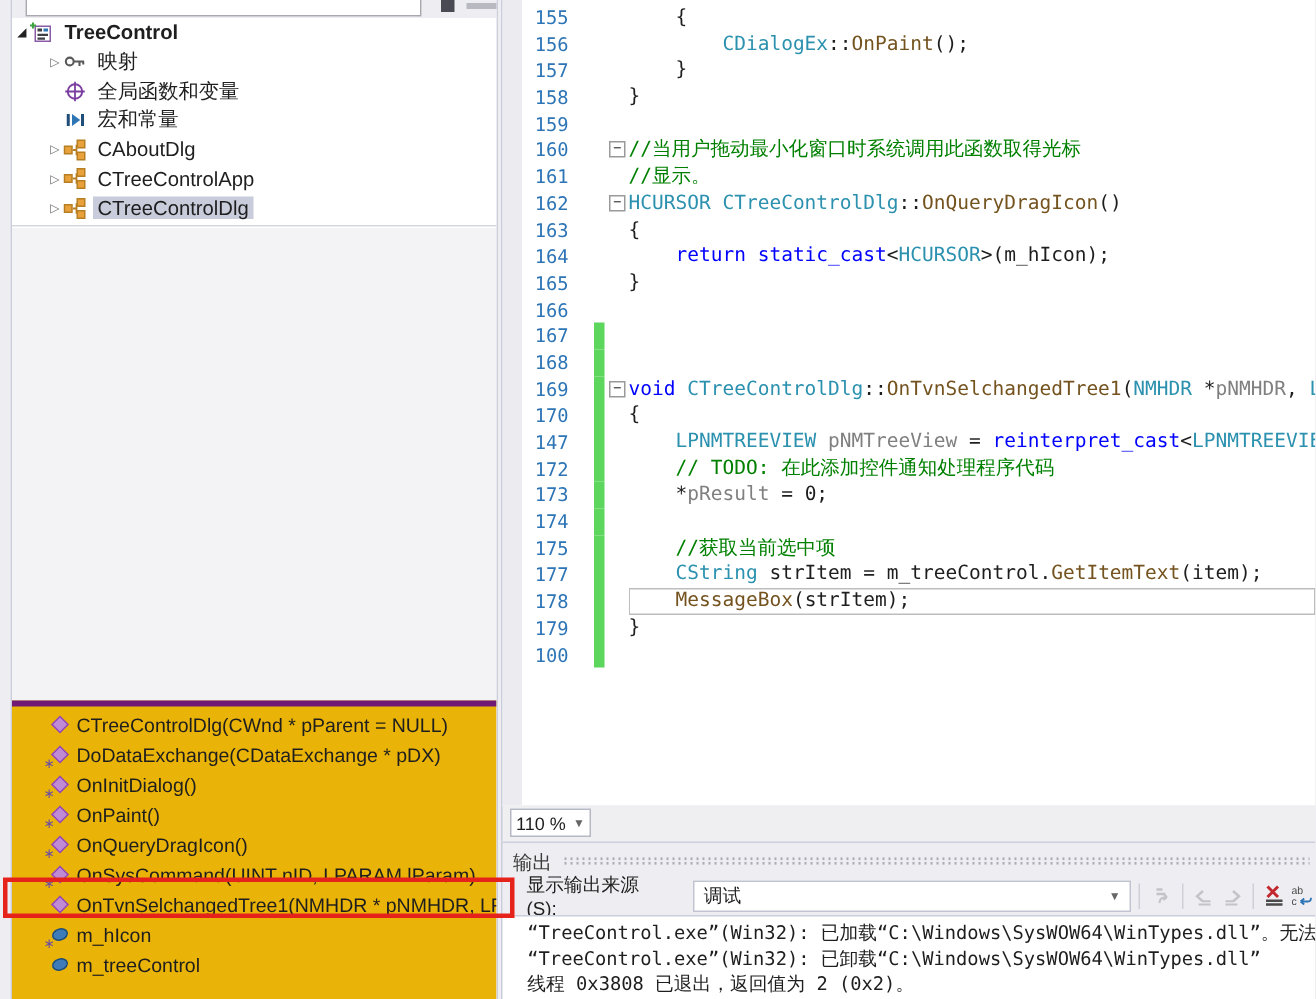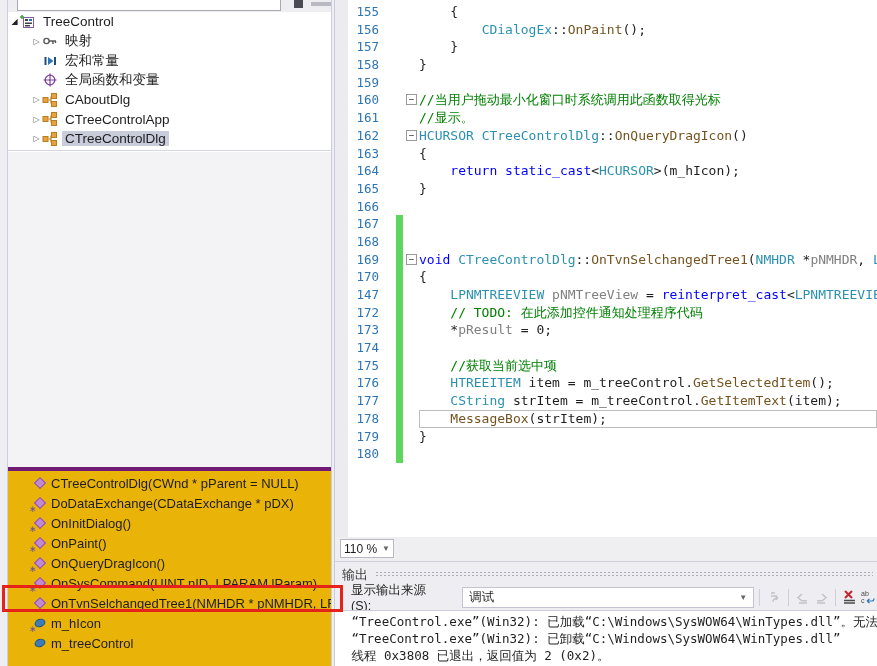--- a/index.html
+++ b/index.html
@@ -18,21 +18,21 @@
   .cv-ico2 { position:absolute; left:303px; top:2px; width:22px; height:4px; background:#B9B9C2; }
 
   #cv-tree { position:absolute; left:0; top:12px; width:100%; height:139px; background:#fff;
     border-bottom:1px solid #D5D7E0; overflow:hidden; }
   .trow { display:flex; align-items:center; height:19.5px; white-space:nowrap; cursor:default; }
   .exp { width:11px; font-size:8px; color:#6D6D6D; text-align:center; flex:0 0 11px; }
   .exp.expanded { color:#222; }
   .ticon { width:16px; height:16px; flex:0 0 16px; margin-right:4px; position:relative; }
   .ticon svg { position:absolute; left:0; top:0; }
   .tlabel { font-size:13.5px; color:#1E1E1E; padding:0 3px; }
-  .trow.bold .tlabel { font-weight:normal; }
+  .trow.bold .tlabel { font-weight:bold; }
   .trow.selected .tlabel { background:var(--selection); }
 
   #cv-filler { position:absolute; left:0; top:152px; width:100%; height:315px; background:#F3F3F6; }
 
   #cv-members { position:absolute; left:0; top:467px; width:100%; height:199px;
     background:#eab308; border-top:4px solid #701a75; padding-top:2px; overflow:hidden; }
   .mrow { display:flex; align-items:center; height:20px; white-space:nowrap; padding-left:24px; cursor:default; }
   .micon { width:16px; height:16px; flex:0 0 16px; margin-right:3px; position:relative; }
   .mstar { position:absolute; left:-3px; bottom:-3px; font-size:9px; color:#6A4FA0; }
   .mlabel { font-size:13px; color:#1E1E1E; overflow:hidden; }
@@ -125,36 +125,36 @@
                 <circle cx="4.5" cy="8" r="2.6" fill="none" stroke="#5A5A5A" stroke-width="1.4"></circle>
                 <path d="M7 8 L14 8 M11 8 L11 11 M13.5 8 L13.5 10" stroke="#5A5A5A" stroke-width="1.4" fill="none"></path>
               </svg>
             </span>
     <span class="tlabel">映射</span>
   </div>
           <div class="trow" style="padding-left: 23px;">
     <span class="exp"></span>
     <span class="ticon">
               <svg width="16" height="16" viewBox="0 0 16 16">
+                <circle cx="8" cy="8" r="4.8" fill="none" stroke="#7B3FA0" stroke-width="1.3"></circle>
+                <path d="M8 1.5 L8 14.5 M1.5 8 L14.5 8" stroke="#7B3FA0" stroke-width="1.2"></path>
+              </svg>
+            </span>
+    <span class="tlabel">全局函数和变量</span>
+  </div>
+          <div class="trow" style="padding-left: 23px;">
+    <span class="exp"></span>
+    <span class="ticon">
+              <svg width="16" height="16" viewBox="0 0 16 16">
                 <rect x="2.5" y="4" width="2" height="8" fill="#1F4E79"></rect>
                 <polygon points="6,4 11.5,8 6,12" fill="#2E75B6"></polygon>
                 <rect x="12" y="4" width="2" height="8" fill="#1F4E79"></rect>
               </svg>
             </span>
     <span class="tlabel">宏和常量</span>
-  </div>
-          <div class="trow" style="padding-left: 23px;">
-    <span class="exp"></span>
-    <span class="ticon">
-              <svg width="16" height="16" viewBox="0 0 16 16">
-                <circle cx="8" cy="8" r="4.8" fill="none" stroke="#7B3FA0" stroke-width="1.3"></circle>
-                <path d="M8 1.5 L8 14.5 M1.5 8 L14.5 8" stroke="#7B3FA0" stroke-width="1.2"></path>
-              </svg>
-            </span>
-    <span class="tlabel">全局函数和变量</span>
   </div>
           <div class="trow" style="padding-left: 23px;">
     <span class="exp">▷</span>
     <span class="ticon">
               <svg width="16" height="16" viewBox="0 0 16 16">
                 <path d="M6.5 8 L9 8 M9 4.5 L9 11.5" stroke="#B77F23" stroke-width="1.2" fill="none"></path>
                 <rect x="1" y="5.5" width="5" height="5" fill="#E9A13B" stroke="#B77F23"></rect>
                 <rect x="9.5" y="1.5" width="5" height="5" fill="#E9A13B" stroke="#B77F23"></rect>
                 <rect x="9.5" y="9.5" width="5" height="5" fill="#E9A13B" stroke="#B77F23"></rect>
               </svg>
@@ -369,45 +369,39 @@
     <span class="fold"></span>
     <span class="codecol"></span>
   </div>
         <div class="cl">
     <span class="ln">175</span>
     <span class="chg on"></span>
     <span class="fold"></span>
     <span class="codecol"><span class="c-pl">    </span><span class="c-cm">//获取当前选中项</span></span>
   </div>
         <div class="cl">
-    <span class="ln">176</span>
-    <span class="chg on"></span>
-    <span class="fold"></span>
-    <span class="codecol"><span class="c-pl">    </span><span class="c-ty">HTREEITEM</span><span class="c-pl"> item = m_treeControl.</span><span class="c-fn">GetSelectedItem</span><span class="c-pl">();</span></span>
-  </div>
-        <div class="cl">
     <span class="ln">177</span>
     <span class="chg on"></span>
     <span class="fold"></span>
     <span class="codecol"><span class="c-pl">    </span><span class="c-ty">CString</span><span class="c-pl"> strItem = m_treeControl.</span><span class="c-fn">GetItemText</span><span class="c-pl">(item);</span></span>
   </div>
         <div class="cl cur">
     <span class="ln">178</span>
     <span class="chg on"></span>
     <span class="fold"></span>
     <span class="codecol"><span class="c-pl">    </span><span class="c-fn">MessageBox</span><span class="c-pl">(strItem);</span></span>
   </div>
         <div class="cl">
     <span class="ln">179</span>
     <span class="chg on"></span>
     <span class="fold"></span>
     <span class="codecol"><span class="c-pl">}</span></span>
   </div>
         <div class="cl">
-    <span class="ln">180</span>
+    <span class="ln">100</span>
     <span class="chg on"></span>
     <span class="fold"></span>
     <span class="codecol"></span>
   </div>
       </div>
   </section>
 
   <div id="editor-bottombar">
     <div id="zoom-combo">
       <span>110 %</span>

